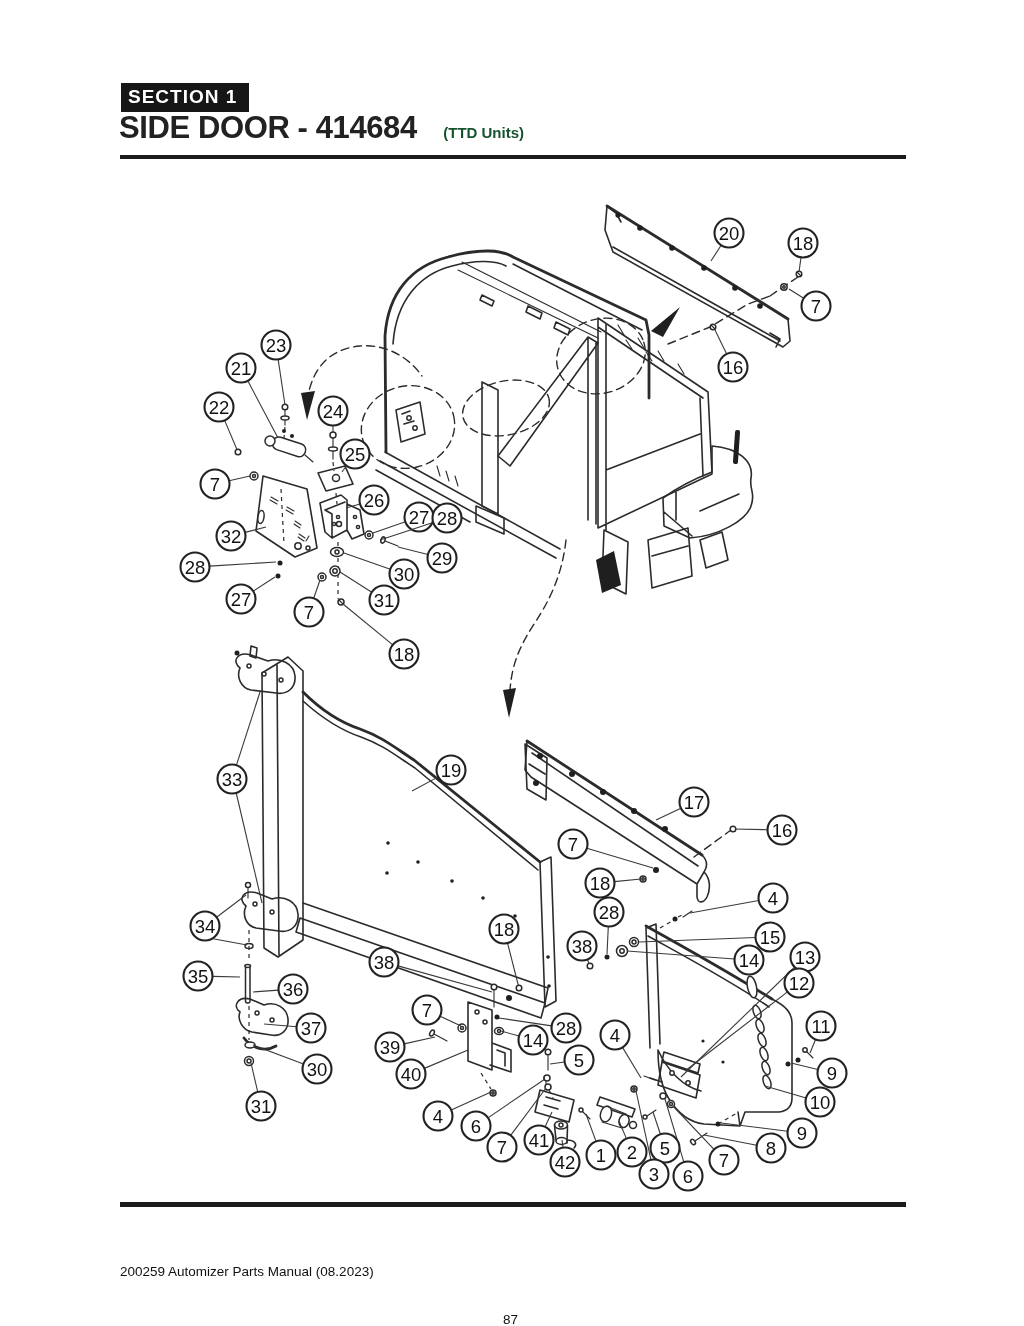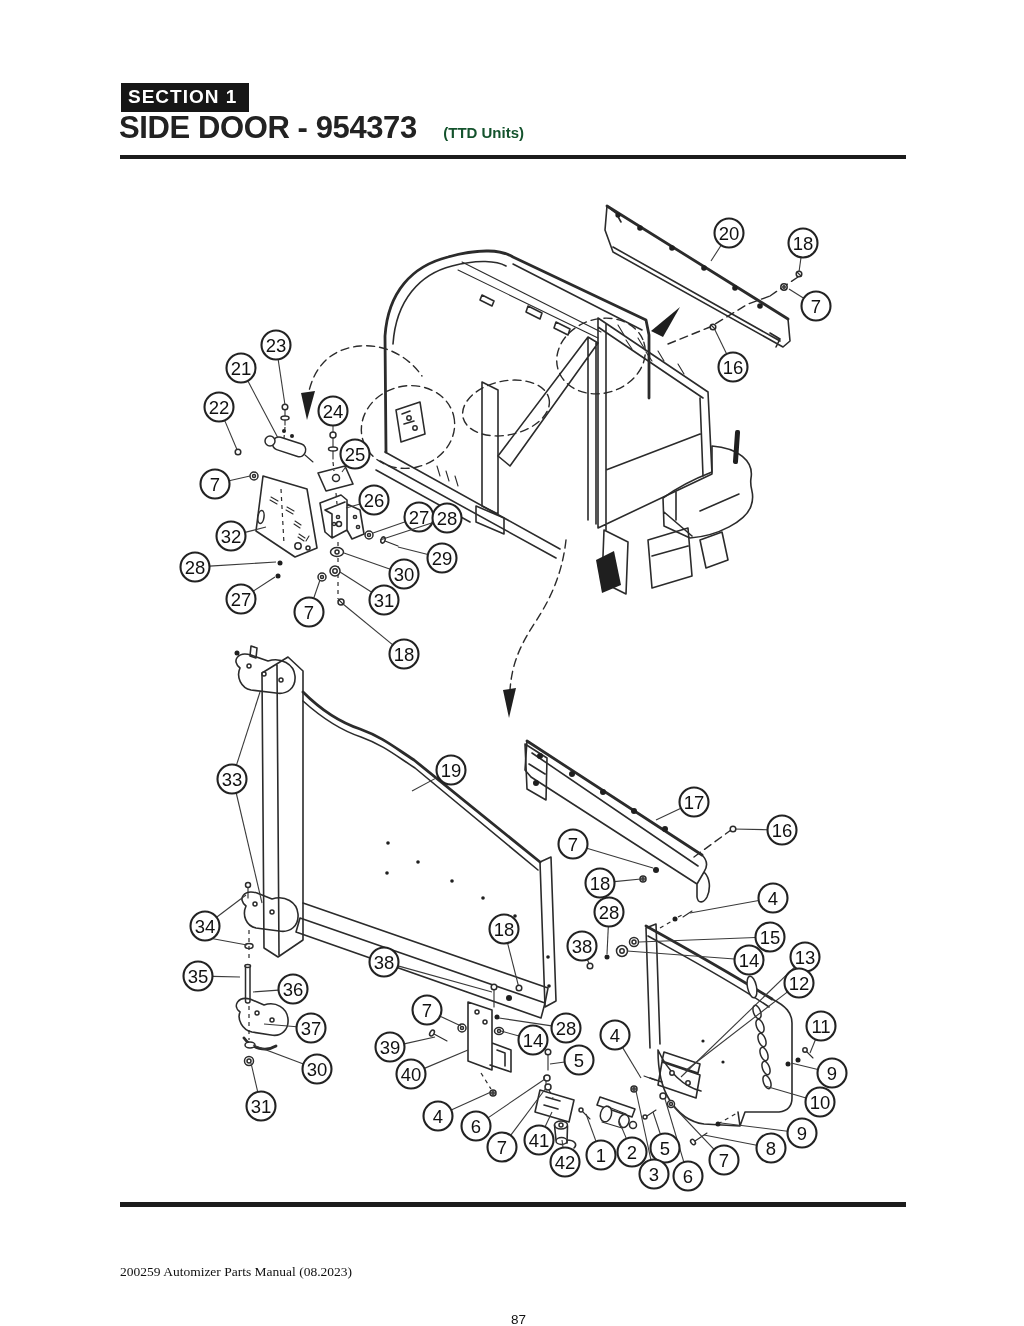--- a/index.html
+++ b/index.html
@@ -7,40 +7,40 @@
         font-family:"Liberation Sans",sans-serif;overflow:hidden;text-align:right;}
   .abs{position:absolute;}
   #section-badge{left:121px;top:83px;background:#161616;color:#ffffff;
         font-size:19px;font-weight:bold;padding:3px 12px 4px 7px;letter-spacing:1px;}
   #title-row{left:119px;top:110px;white-space:nowrap;}
   #page-title{font-size:31px;font-weight:bold;color:#222;letter-spacing:-0.4px;}
   #page-subtitle{font-size:15px;font-weight:bold;color:#14532d;margin-left:22px;}
   .rule{left:120px;width:786px;height:4px;background:#1c1c1c;}
   #rule-top{top:155px;}
   #rule-bottom{top:1202px;height:5px;}
-  #footer-left{left:120px;top:1264px;font-size:13.5px;color:#111;font-family:Liberation Serif, serif;}
-  #footer-page{left:503px;top:1312px;font-size:13.5px;color:#111;margin-left:8px;}
+  #footer-left{left:120px;top:1264px;font-size:13.5px;color:#111;}
+  #footer-page{left:503px;top:1312px;font-size:13.5px;color:#111;}
   svg{position:absolute;left:0;top:0;}
   .ln{fill:none;stroke:#2b2b2b;stroke-width:1.6;stroke-linejoin:round;stroke-linecap:round;}
   .ln2{fill:none;stroke:#2b2b2b;stroke-width:2.8;stroke-linejoin:round;stroke-linecap:round;}
   .thin{fill:none;stroke:#2b2b2b;stroke-width:1.1;stroke-linecap:round;}
   .dash{fill:none;stroke:#2b2b2b;stroke-width:1.4;stroke-dasharray:8 5;stroke-linecap:round;}
   .dshort{fill:none;stroke:#2b2b2b;stroke-width:1.2;stroke-dasharray:4 4;}
   .dk{fill:#1f1f1f;stroke:none;}
   .hw{fill:#ffffff;stroke:#2b2b2b;stroke-width:1.5;}
 </style>
 </head>
 <body>
 
 <div id="page">
 
   <div id="section-badge" class="abs">SECTION  1</div>
 
   <div id="title-row" class="abs">
-    <span id="page-title">SIDE DOOR - 954373</span>
+    <span id="page-title">SIDE DOOR - 414684</span>
     <span id="page-subtitle">(TTD Units)</span>
   </div>
 
   <div id="rule-top" class="rule abs"></div>
 
   <svg id="diagram-svg" width="1024" height="1326" viewBox="0 0 1024 1326">
 
     <g>
       <path class="ln2" d="M386,452 L385,336 C388,292 412,266 448,257 C480,248 502,250 513,257 L646,320 L649,335 L649,398"></path>
       <path class="ln" d="M393,344 C396,300 420,274 452,266 C478,259 497,261 506,266 M513,264 L642,330"></path>

